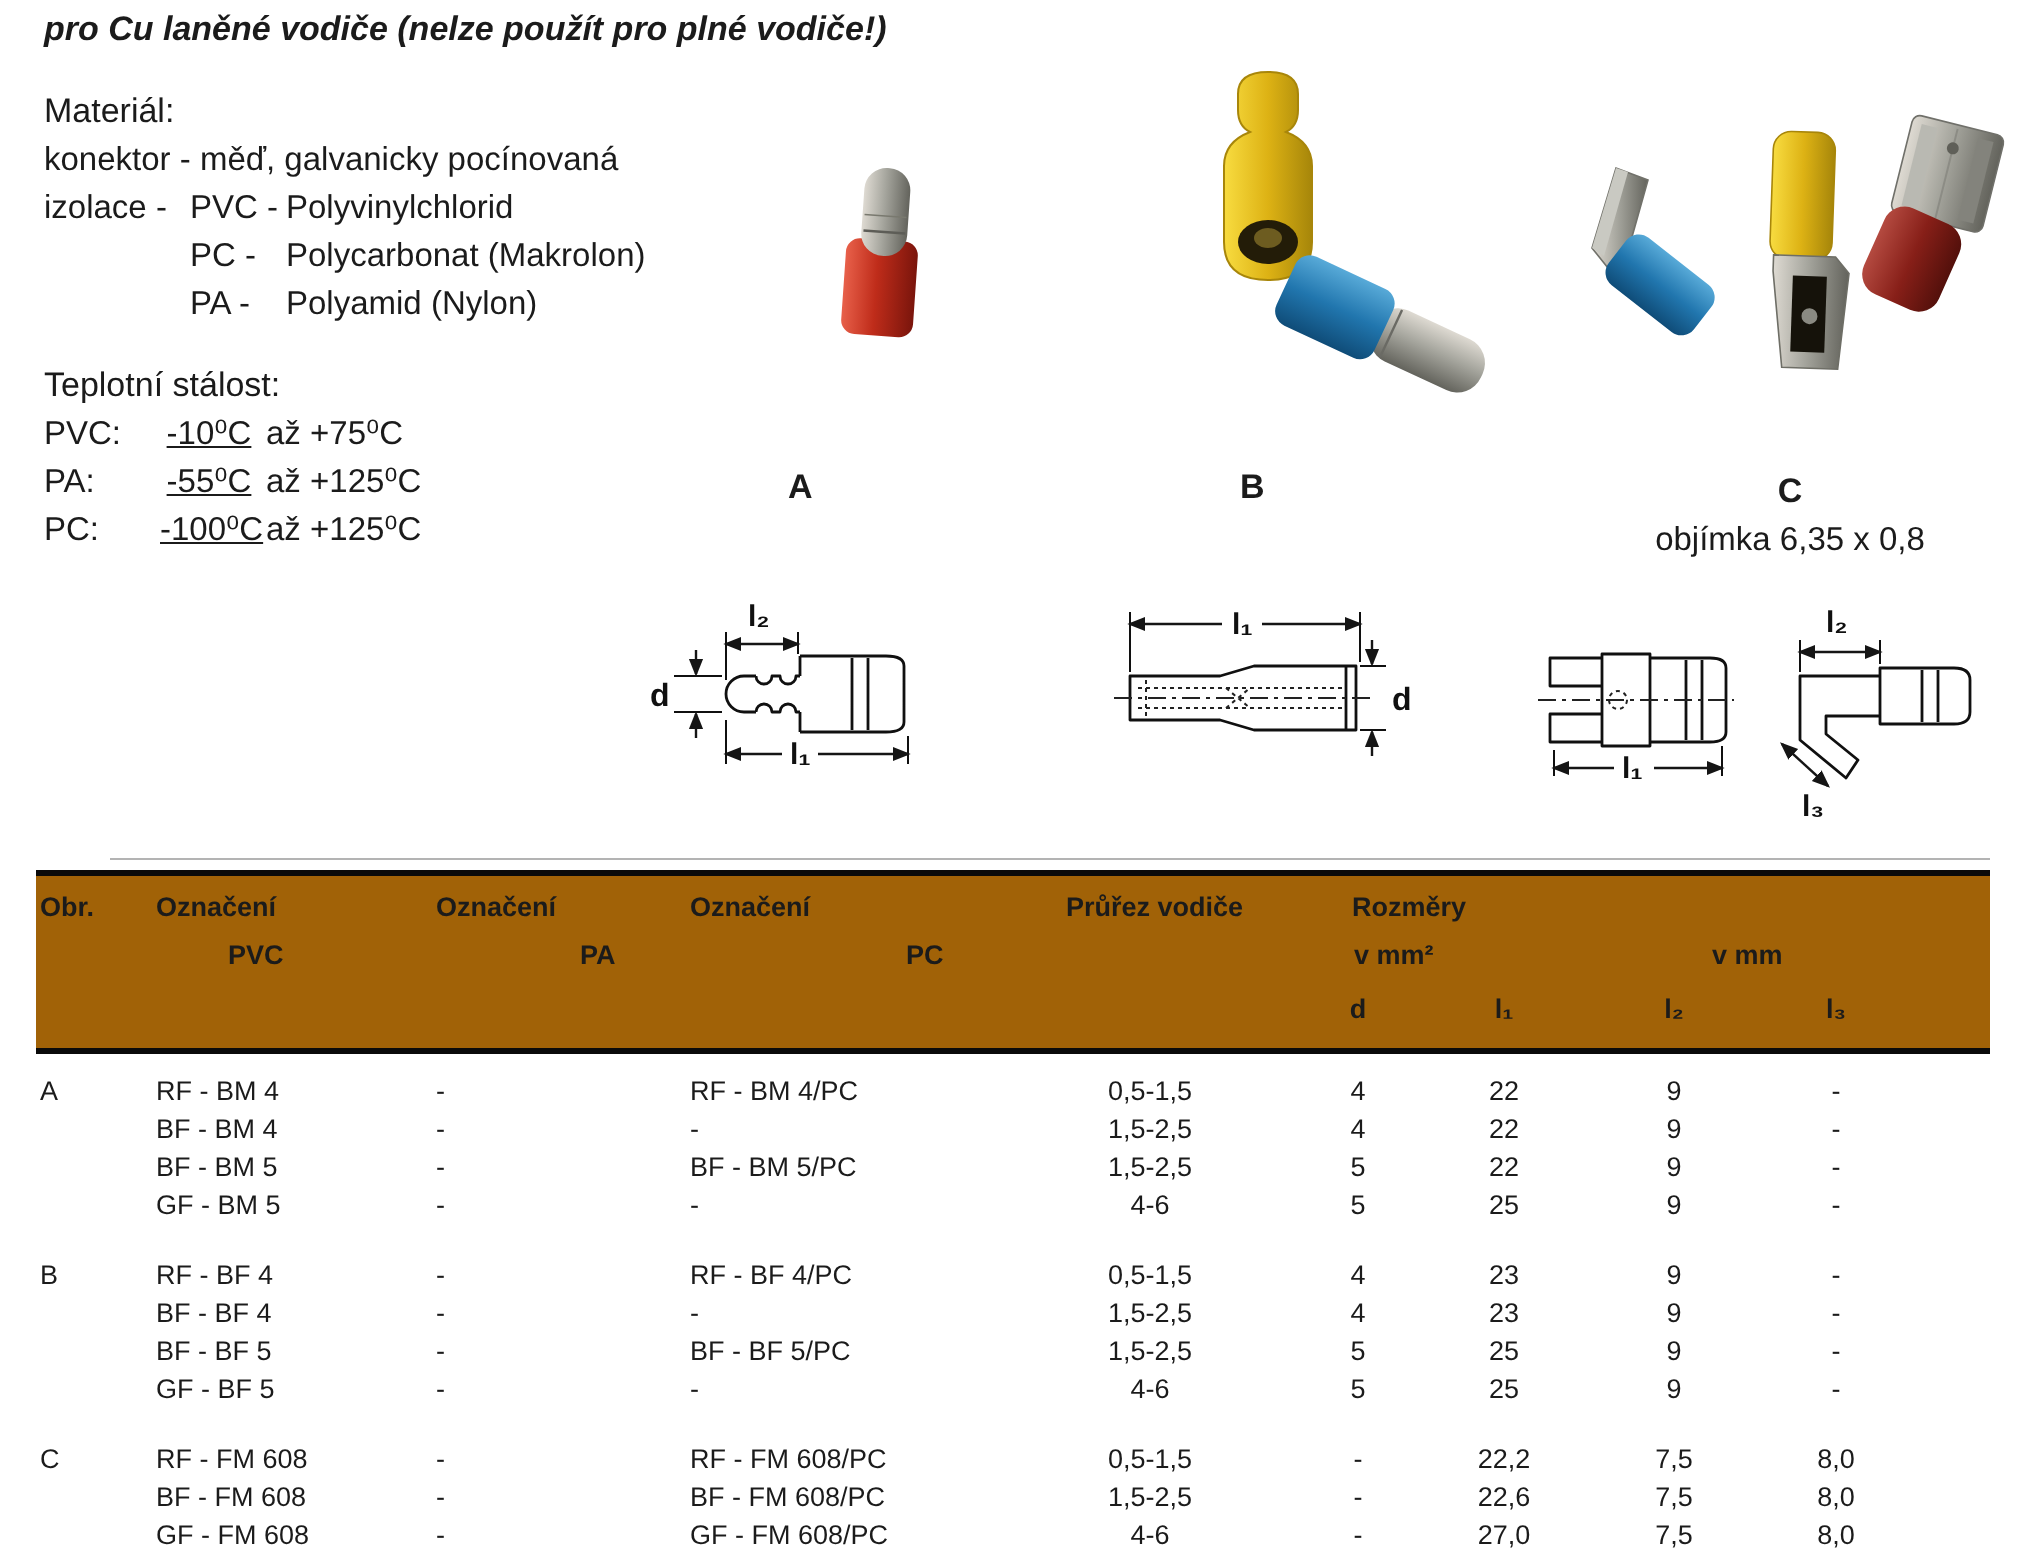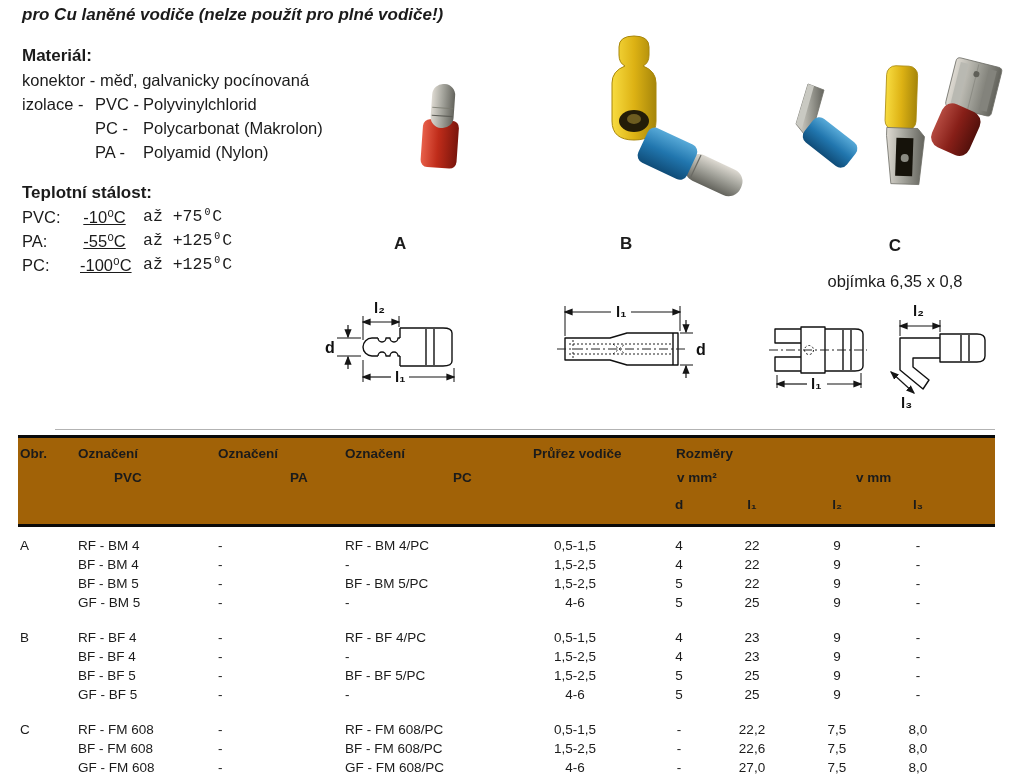--- a/index.html
+++ b/index.html
@@ -2,35 +2,35 @@
 <html><head>
 <meta charset="utf-8">
 <style>
   html,body{margin:0;padding:0;background:#ffffff;}
   .page{position:relative;width:1013px;height:776px;background:#fff;overflow:hidden;
         font-family:"Liberation Sans","DejaVu Sans",sans-serif;color:#1b1b1b;}
 
   .subtitle{position:absolute;left:22px;top:5px;font-size:17px;font-style:italic;font-weight:600;}
 
   .material{position:absolute;left:22px;top:44px;font-size:16.5px;line-height:24px;}
-  .heading{font-weight:700;font-size:17px;}
+  .heading{font-weight:400;font-size:17px;}
   .mat-row{display:flex;}
   .mat-c1{width:73px;}
   .mat-c2{width:48px;}
 
   .temp{position:absolute;left:22px;top:181px;font-size:16.5px;line-height:24px;}
   .temp-row{display:flex;}
   .temp-c1{width:58px;}
   .temp-c2{width:49px;text-align:center;text-decoration:underline;}
-  .temp-c3{margin-left:14px;font-family:Liberation Mono, monospace;}
+  .temp-c3{margin-left:4px;}
 
   .fig-label{position:absolute;font-size:17px;font-weight:700;}
   .figc-wrap{position:absolute;left:795px;top:236px;width:200px;text-align:center;}
   .figc-wrap .fig-c{font-size:17px;font-weight:700;}
-  .fig-sublabel{font-size:16.5px;margin-top:16px;}
+  .fig-sublabel{font-size:16.5px;margin-top:5px;}
 
   .photo,.drawing{position:absolute;}
   .drawing .ol{fill:none;stroke:#101010;stroke-width:1.4;stroke-linejoin:round;}
   .drawing .ext{fill:none;stroke:#101010;stroke-width:1;}
   .drawing .dim{stroke:#151515;stroke-width:1.2;fill:none;}
   .drawing .dot{fill:none;stroke:#222;stroke-width:1;stroke-dasharray:2,2;}
   .drawing .axis{fill:none;stroke:#222;stroke-width:1;stroke-dasharray:9,3,2,3;}
   .drawing text{font:600 15px "Liberation Sans","DejaVu Sans",sans-serif;fill:#101010;}
   .drawing text.big{font-size:16px;}
 

